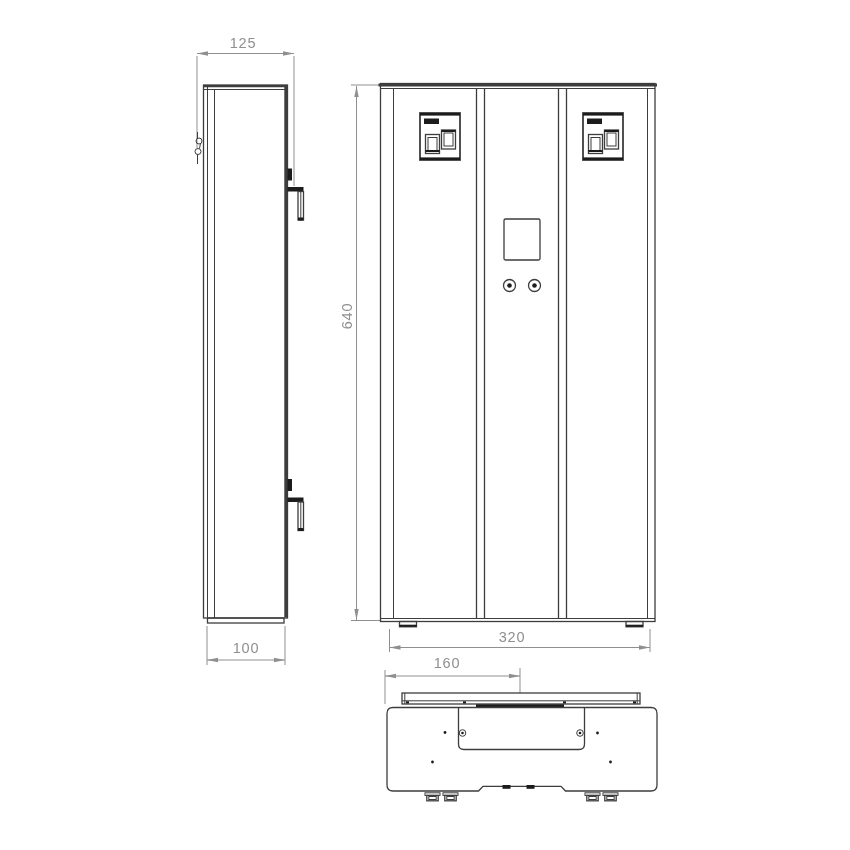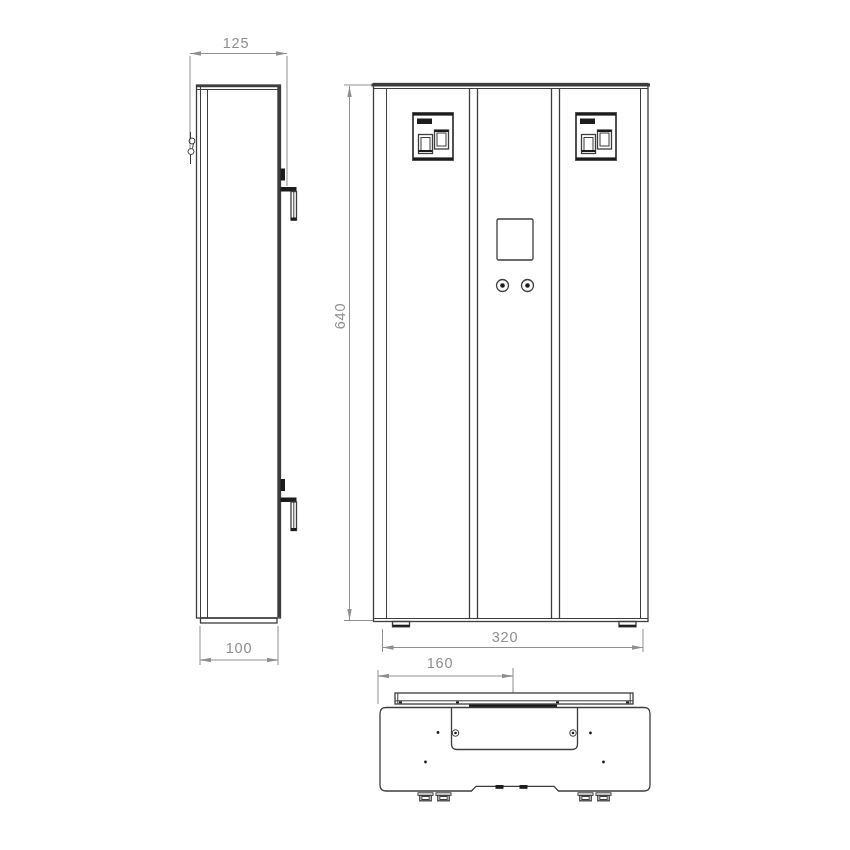--- a/index.html
+++ b/index.html
@@ -1,21 +1,21 @@
 <!DOCTYPE html>
 <html style="--line: #3d3d3d; --line-dark: #1c1c1c; --dimension: #8f8f8f;"><head>
 <meta charset="utf-8">
 <style>
   :root{
     --line:#3d3d3d;
     --line-dark:#1c1c1c;
     --dimension:#8f8f8f;
   }
   html,body{margin:0;padding:0;background:#fff;}
-  .stage{width:818px;height:850px;background:#fff;position:relative;overflow:hidden;}
+  .stage{width:818px;height:850px;background:#fff;position:relative;overflow:hidden;padding-left:7px;}
   svg{display:block;}
   .ln{fill:none;stroke:var(--line);stroke-width:1.3px;}
   .ln-thin{stroke-width:1px;}
   .ln-b{stroke-width:1.8px;}
   .ln-med{stroke-width:2.2px;}
   .ln-heavy{stroke-width:2.8px;}
   .white{fill:#ffffff;}
   .dark-fill{fill:var(--line-dark);stroke:none;}
   .dim-line{fill:none;stroke:var(--dimension);stroke-width:1px;}
   .dim-fill{fill:var(--dimension);stroke:none;}

